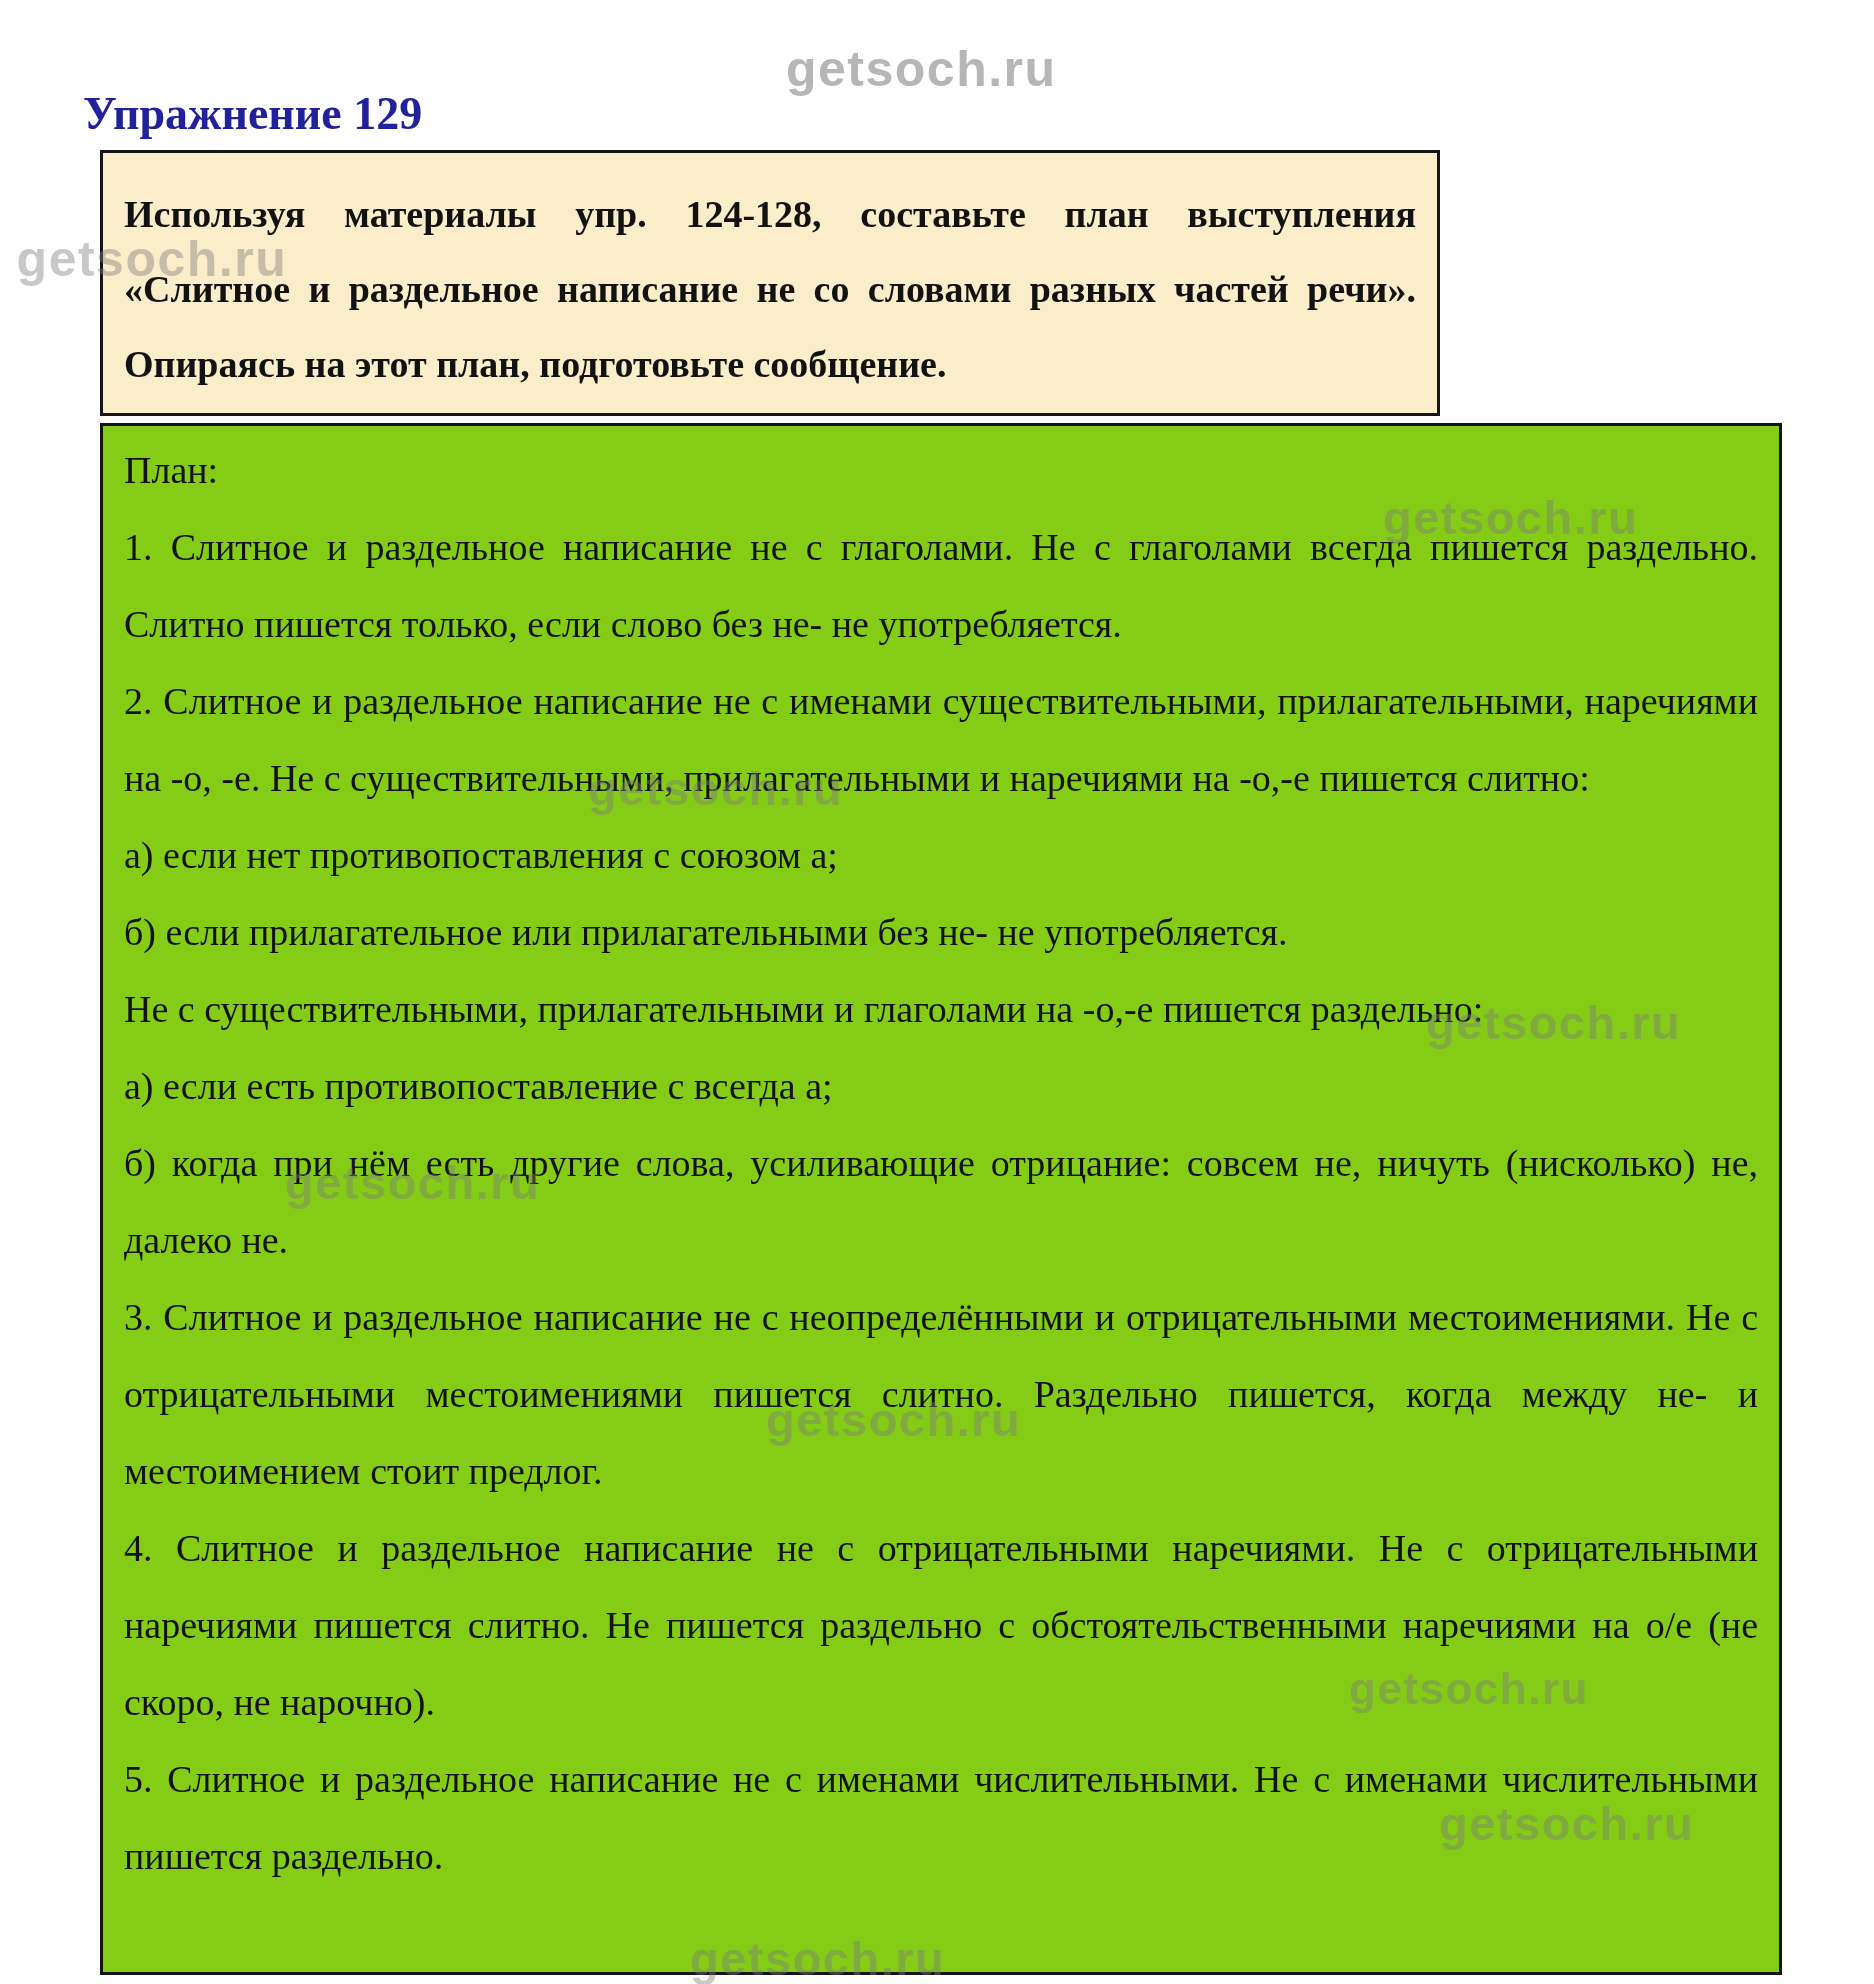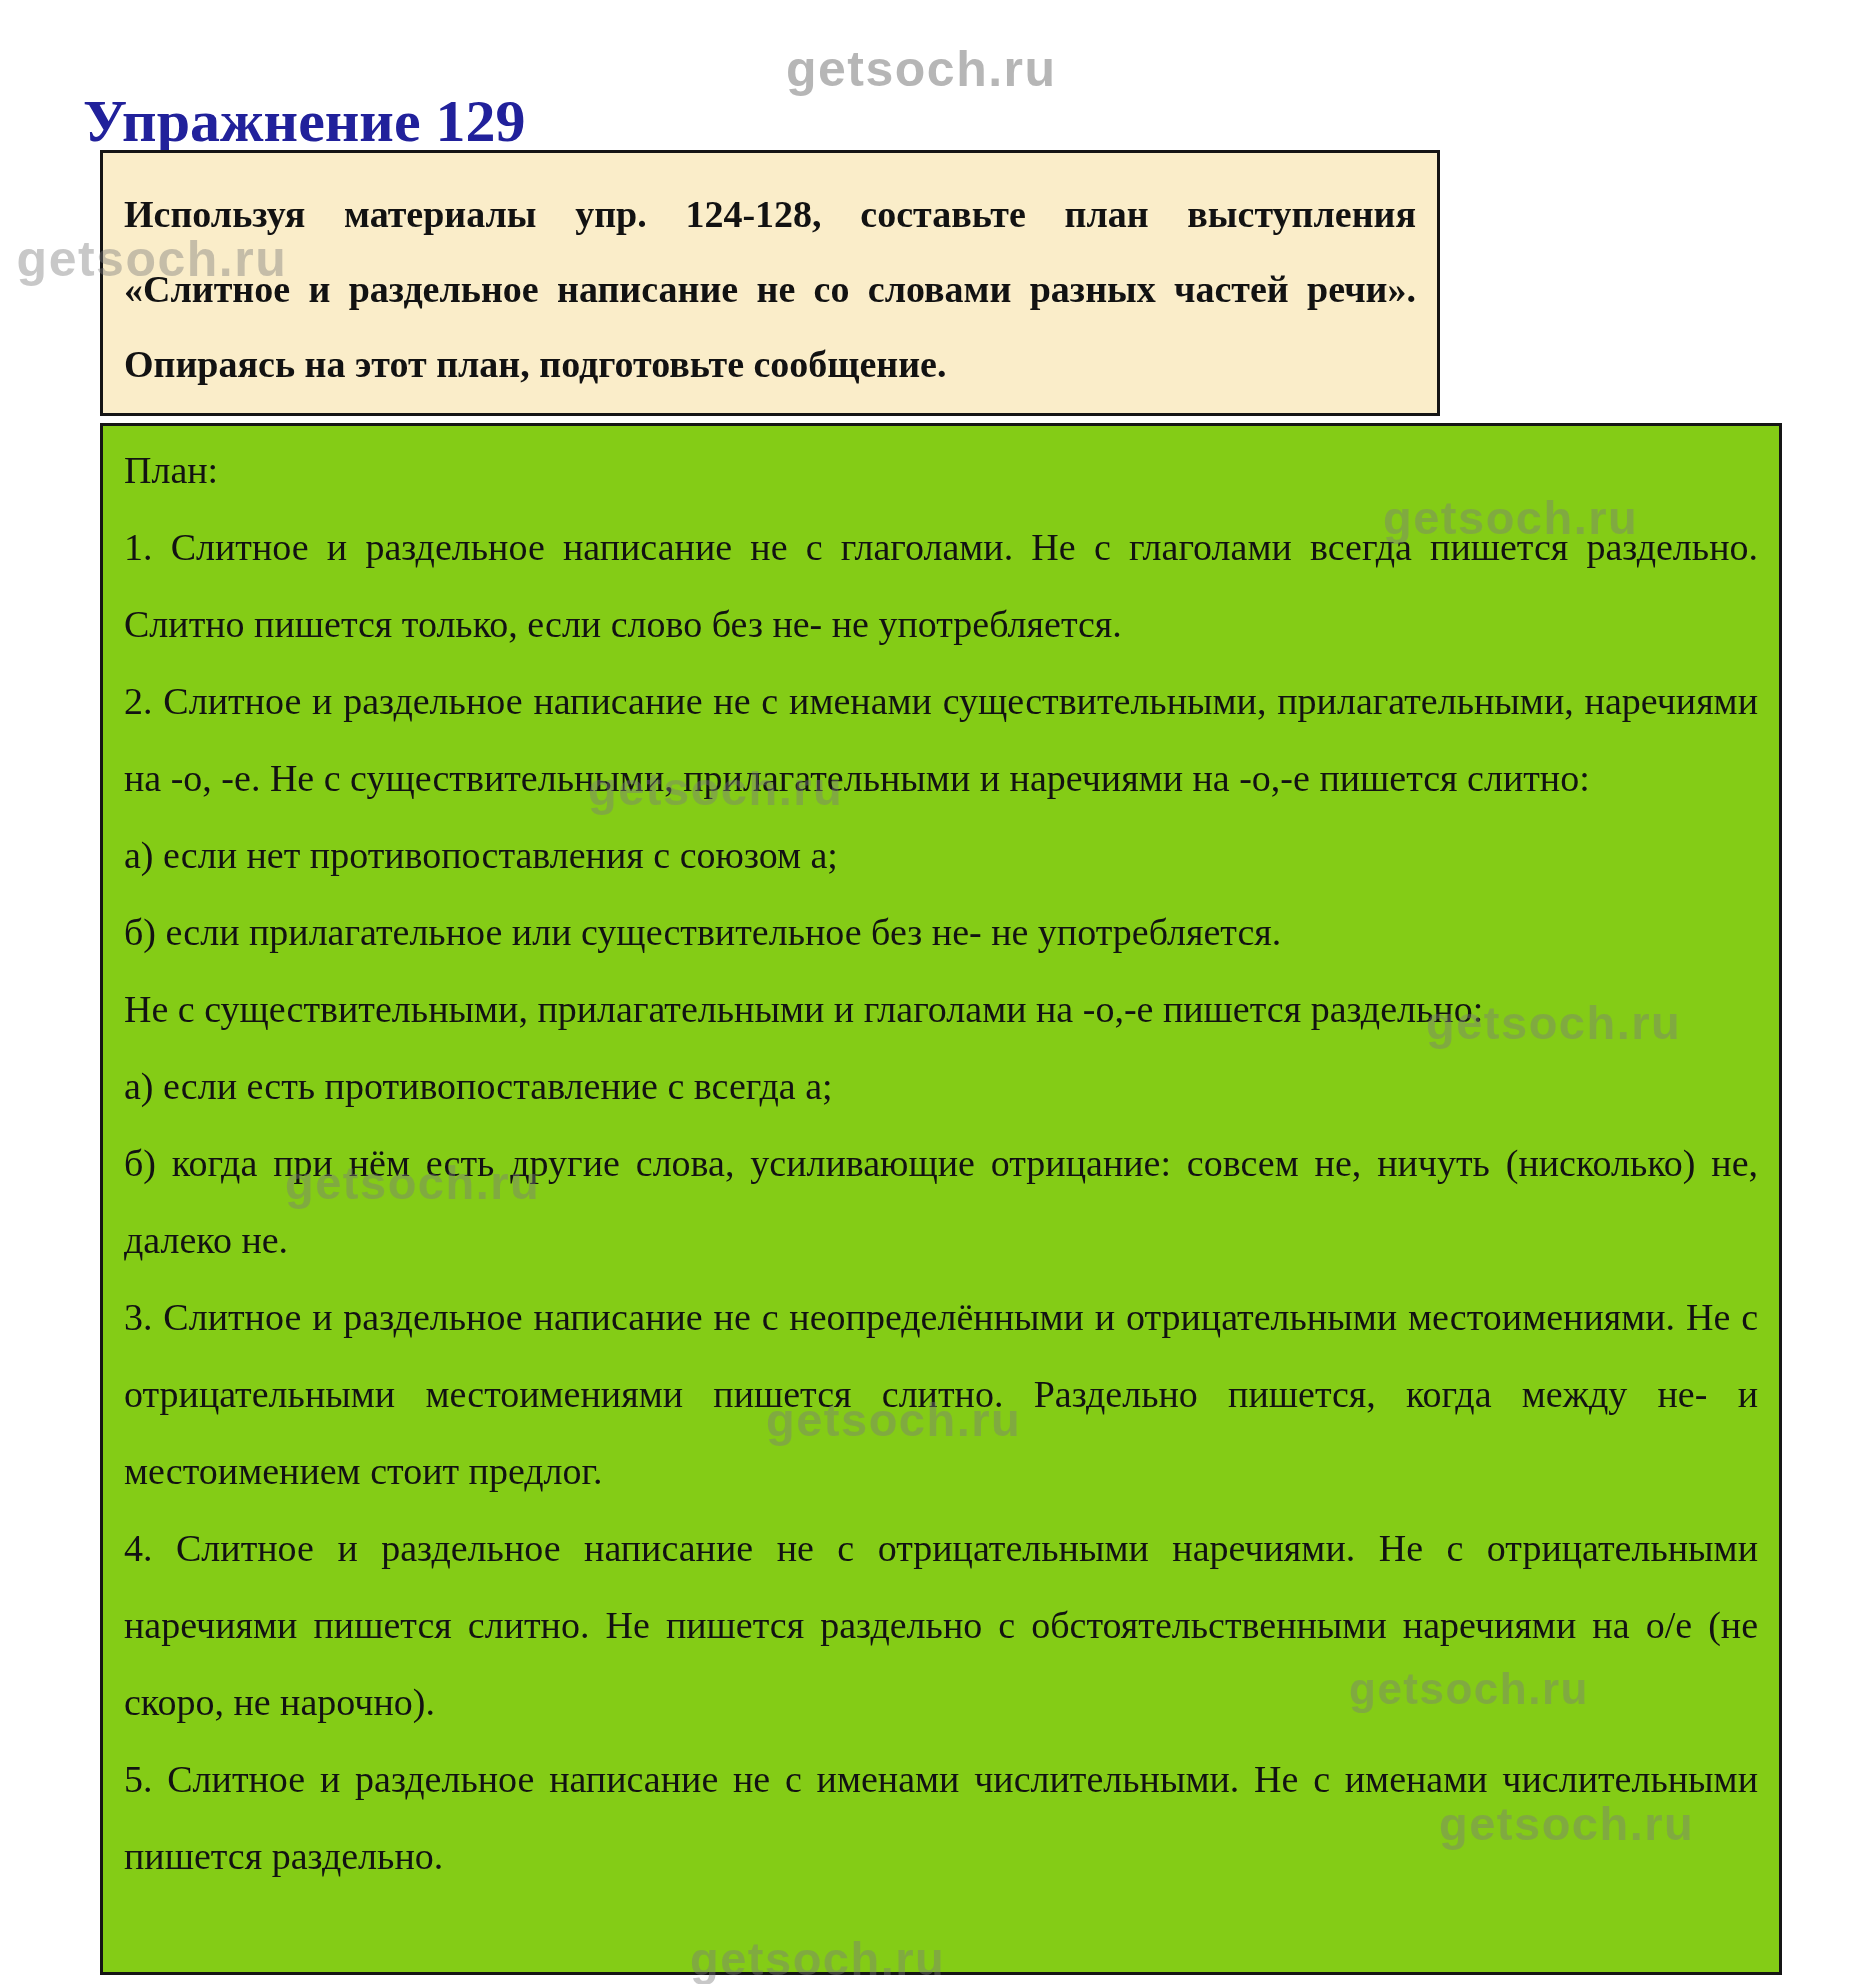--- a/index.html
+++ b/index.html
@@ -41,21 +41,21 @@
 
   
   .title {
     position: absolute;
     left: 83px;
     top: 47px;
     margin: 0;
     z-index: 2;
     font-family: "Liberation Serif", serif;
     font-weight: bold;
-    font-size: 60px;
+    font-size: 46px;
     color: #21219b;
   }
 
   
   .task-box {
     position: absolute;
     left: 100px;
     top: 110px;
     width: 1340px;
     height: 266px;
@@ -120,21 +120,21 @@
 
   <div class="task-box">
     <p>Используя материалы упр. 124-128, составьте план выступления «Слитное и раздельное написание не со словами разных частей речи». Опираясь на этот план, подготовьте сообщение.</p>
   </div>
 
   <div class="answer-box">
     <p>План:</p>
     <p>1. Слитное и раздельное написание не с глаголами. Не с глаголами всегда пишется раздельно. Слитно пишется только, если слово без не- не употребляется.</p>
     <p>2. Слитное и раздельное написание не с именами существительными, прилагательными, наречиями на -о, -е. Не с существительными, прилагательными и наречиями на -о,-е пишется слитно:</p>
     <p>а) если нет противопоставления с союзом а;</p>
-    <p>б) если прилагательное или существительное без не- не употребляется.</p>
+    <p>б) если прилагательное или прилагательными без не- не употребляется.</p>
     <p>Не с существительными, прилагательными и глаголами на -о,-е пишется раздельно:</p>
     <p>а) если есть противопоставление с всегда а;</p>
     <p>б) когда при нём есть другие слова, усиливающие отрицание: совсем не, ничуть (нисколько) не, далеко не.</p>
     <p>3. Слитное и раздельное написание не с неопределёнными и отрицательными местоимениями. Не с отрицательными местоимениями пишется слитно. Раздельно пишется, когда между не- и местоимением стоит предлог.</p>
     <p>4. Слитное и раздельное написание не с отрицательными наречиями. Не с отрицательными наречиями пишется слитно. Не пишется раздельно с обстоятельственными наречиями на о/е (не скоро, не нарочно).</p>
     <p>5. Слитное и раздельное написание не с именами числительными. Не с именами числительными пишется раздельно.</p>
   </div>
 
 </div>
 

